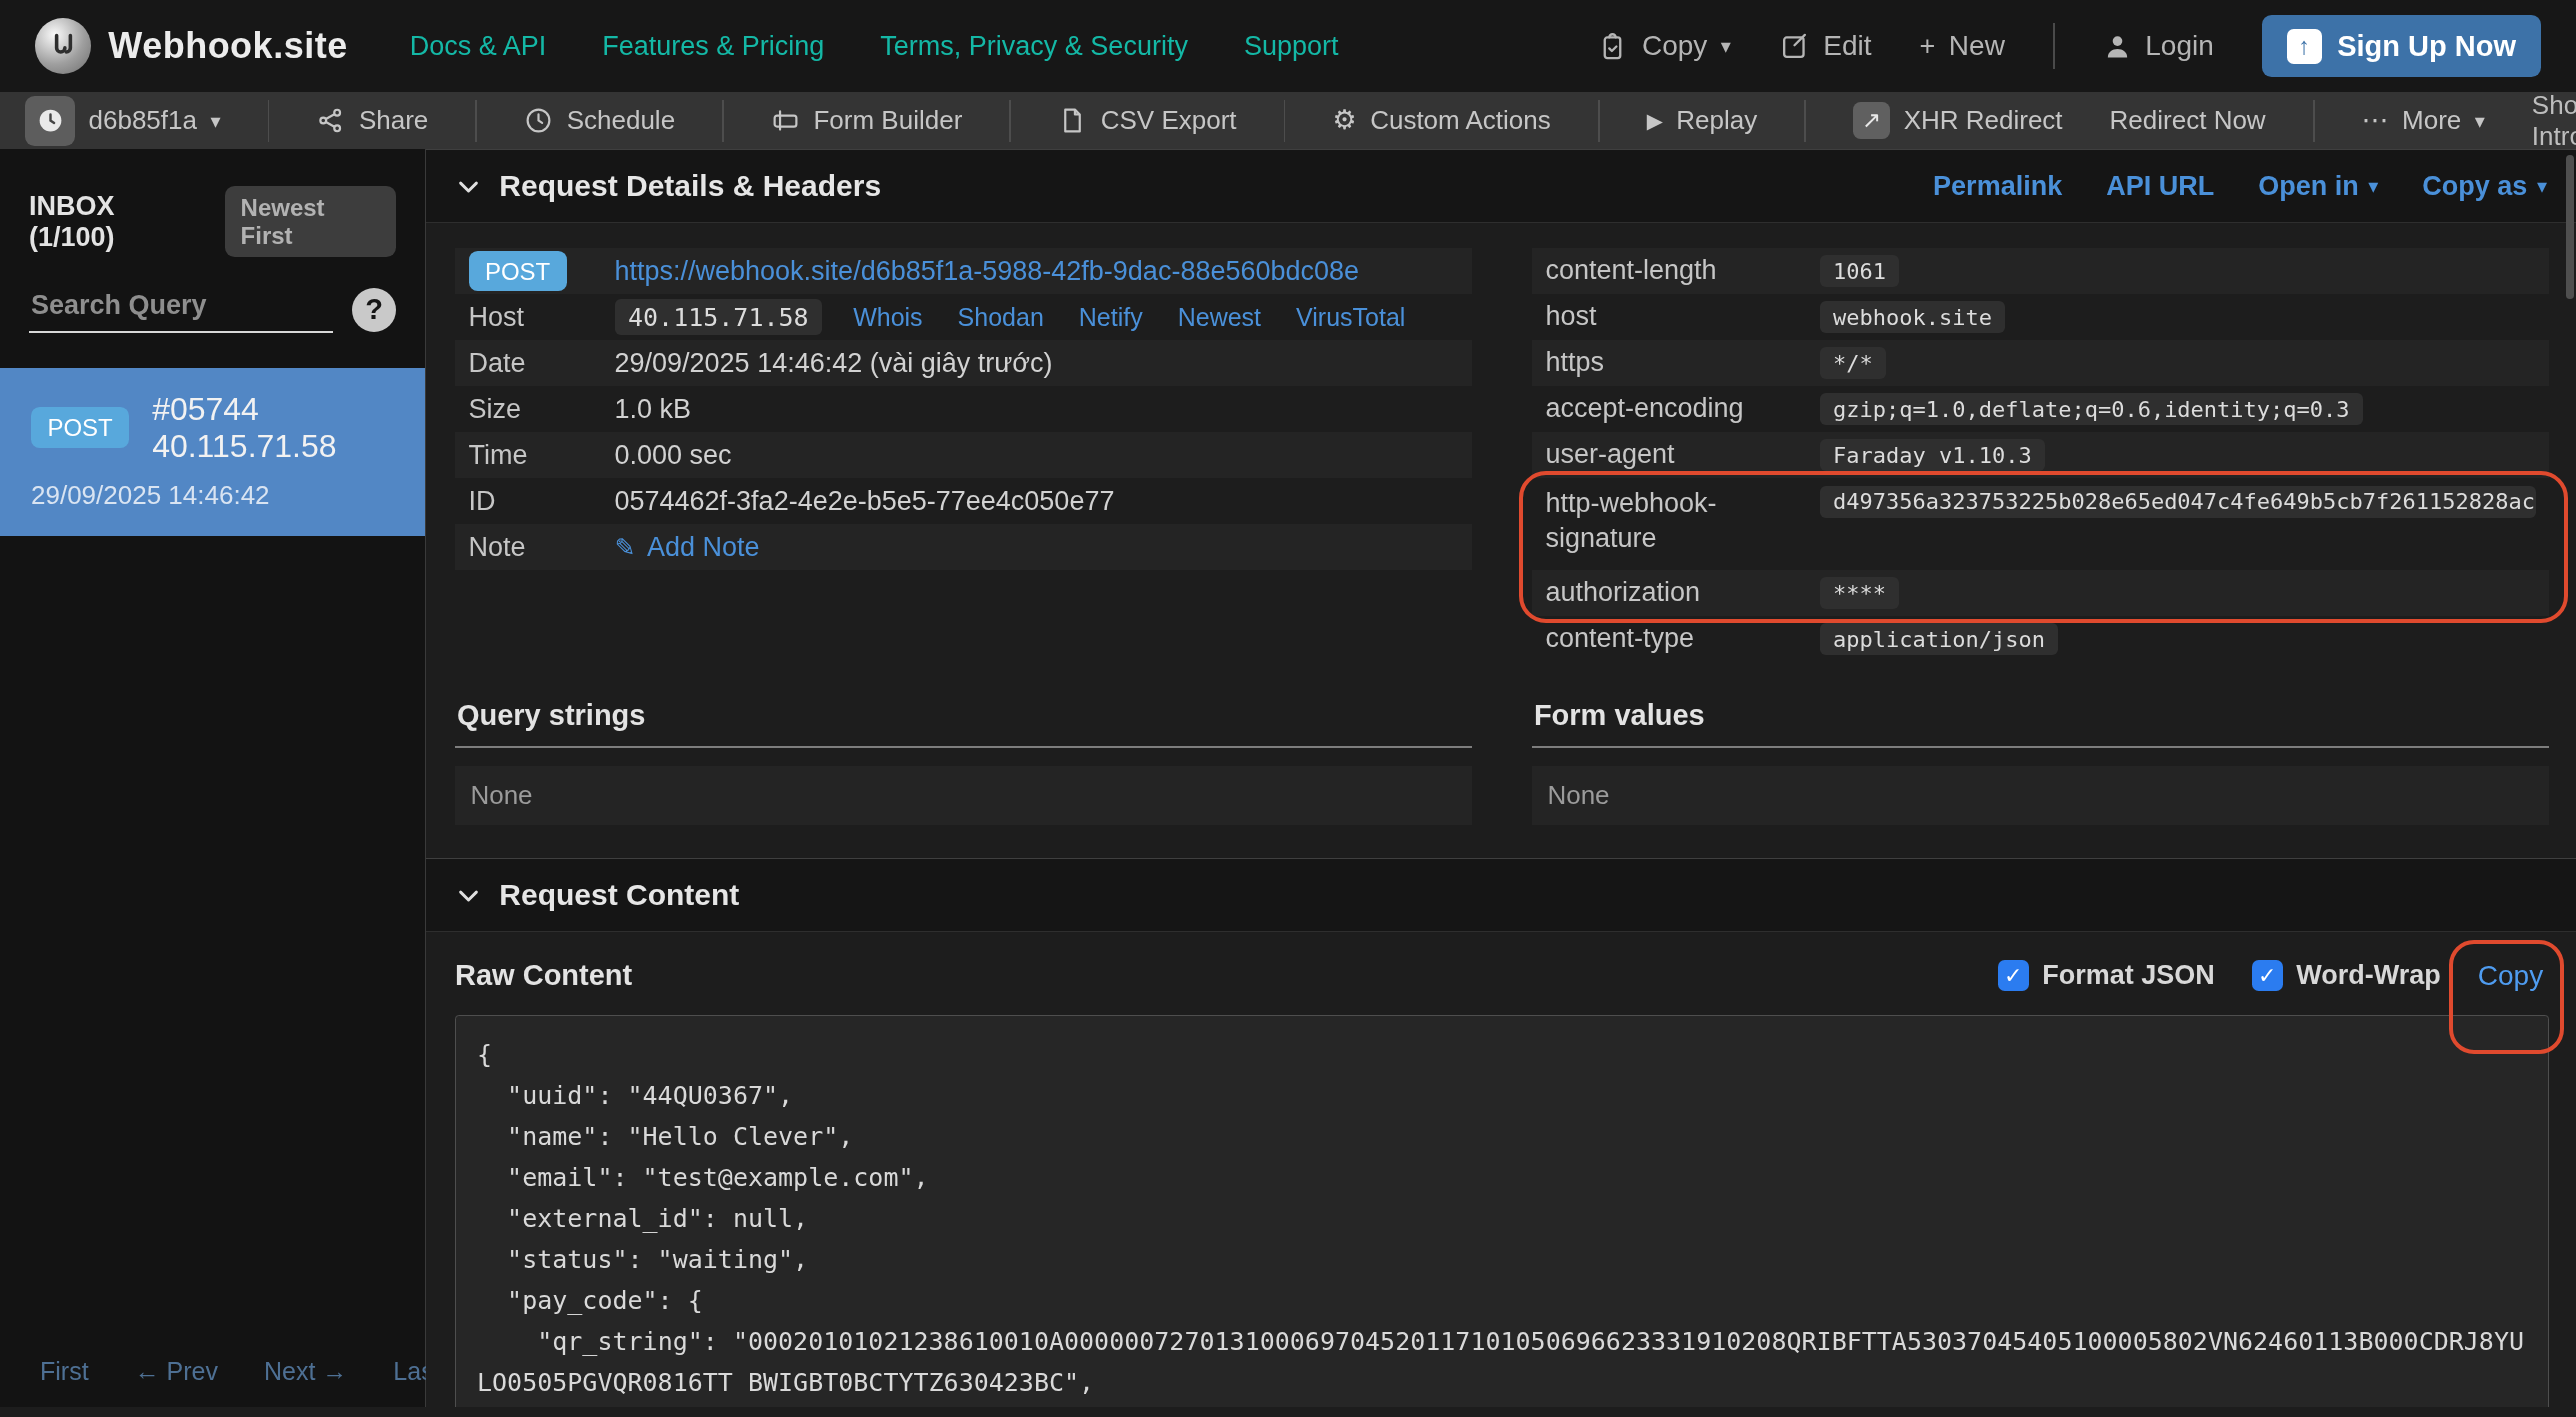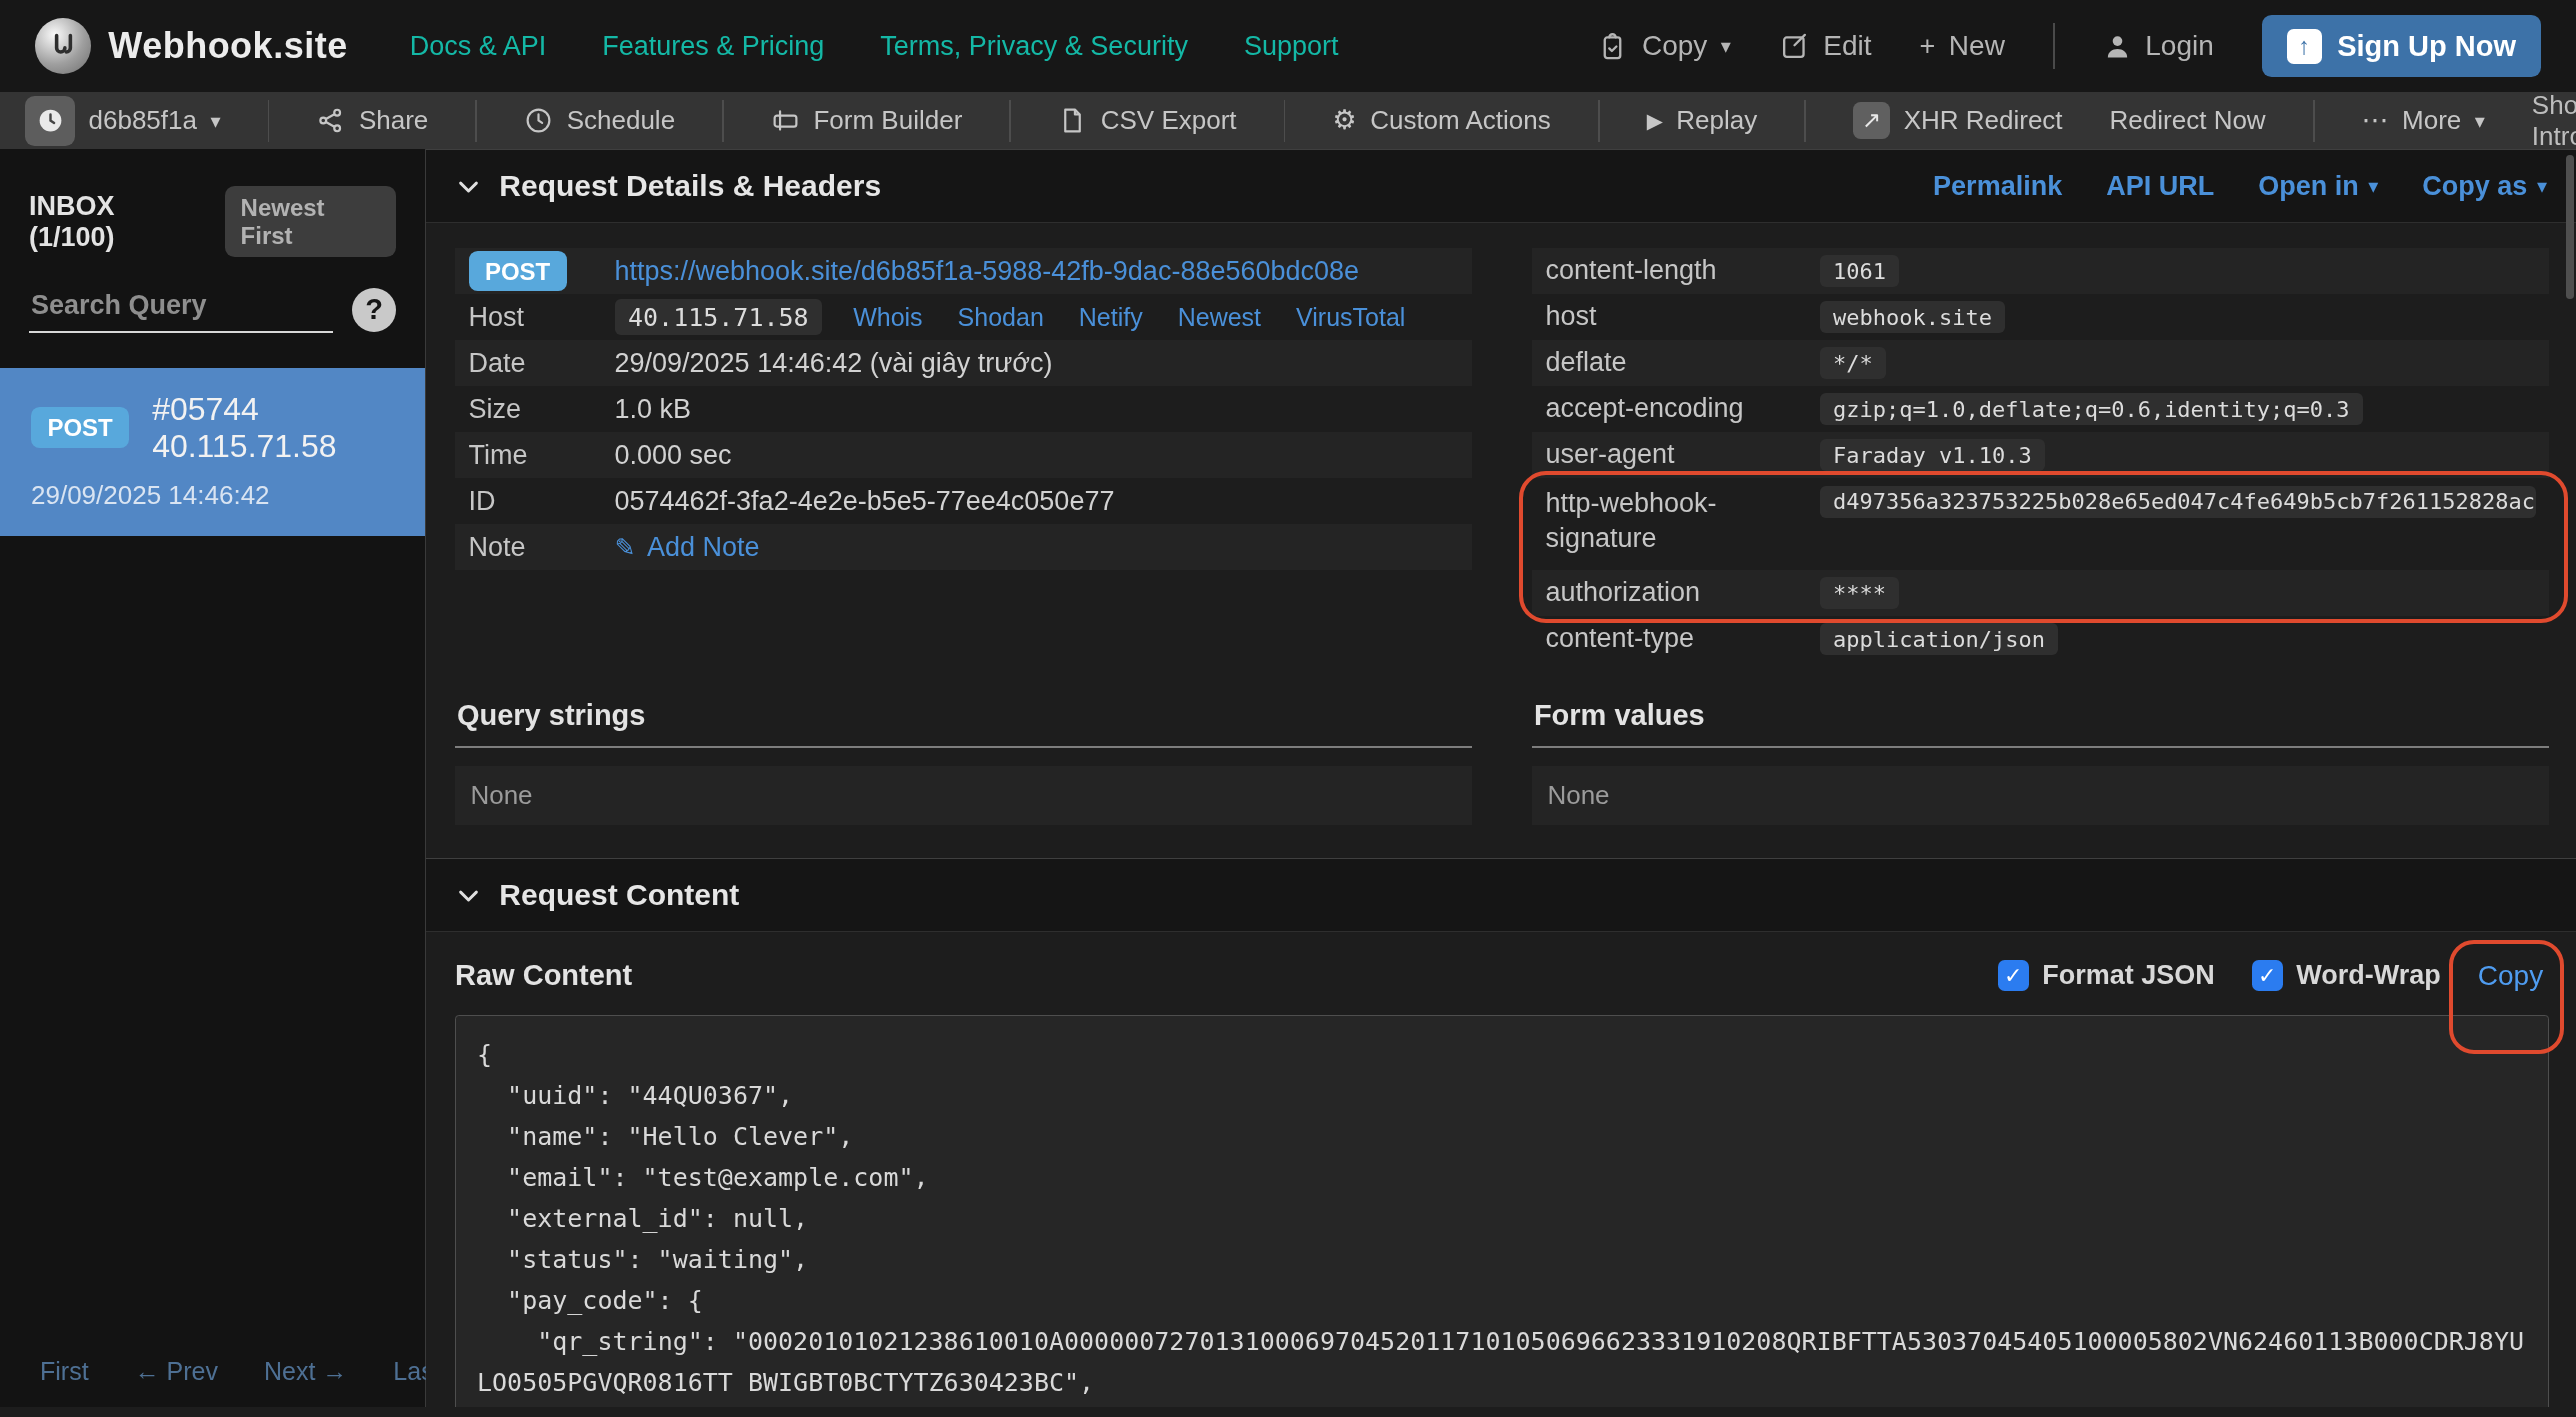--- a/index.html
+++ b/index.html
@@ -50,21 +50,21 @@
   .sort-badge { background:#3d3d3d; color:#b2b2b2; font-weight:bold; font-size:24px; padding:7.7px 15.4px;
     border-radius:9.6px; cursor:pointer; }
   .search-row { margin:29px 29px 0; display:flex; align-items:center; }
   .search-input { background:transparent; border:none; outline:none; border-bottom:2.9px solid #d8d8d8;
     width:304px; font-size:27px; font-weight:bold; color:#ddd; padding:3.8px 1.9px 9.6px; font-family:inherit; }
   .search-input::placeholder { color:#8e8e8e; }
   .help-circle { margin-left:auto; width:44px; height:44px; border-radius:50%; background:#c9c9c9; color:#161616;
     font-weight:bold; font-size:29px; display:flex; align-items:center; justify-content:center; cursor:pointer; }
   .request-item { margin-top:35px; background:#5287c5; padding:23px 31px 25px; cursor:pointer; }
   .req-line1 { display:flex; align-items:center; gap:23px; }
-  .method-badge { background:#58a8dc; color:#fff; font-weight:bold; font-size:24px; padding:6.7px 16.4px; border-radius:8.7px; }
+  .method-badge { background:#58a8dc; color:#fff; font-weight:normal; font-size:24px; padding:6.7px 16.4px; border-radius:8.7px; }
   .req-title { color:#f2f2f2; font-size:32px; }
   .req-time { margin-top:15.4px; color:#d9e4f2; font-size:26px; }
   .side-pagination { position:absolute; bottom:21px; left:40px; display:flex; gap:46px; color:#4e7094; font-size:25px; }
   .side-pagination span { cursor:pointer; white-space:nowrap; }
 
   .main { flex:1; position:relative; overflow:hidden; background:#1d1d1d; min-width:0; }
   .section-header { background:#151515; border-top:1.9px solid #3f3f3f; border-bottom:1px solid #2e2e2e;
     padding:19px 29px; display:flex; align-items:center; gap:17.3px; }
   .section-header.mt { margin-top:33px; }
   .section-title { font-size:30px; font-weight:bold; color:#e6e6e6; white-space:nowrap; }
@@ -356,21 +356,21 @@
       <div class="dcol">
         <div class="drow">
           <span class="hname"><span>content-length</span></span>
           <span class="chip c23">1061</span>
         </div>
         <div class="drow">
           <span class="hname"><span>host</span></span>
           <span class="chip c23">webhook.site</span>
         </div>
         <div class="drow">
-          <span class="hname"><span>deflate</span></span>
+          <span class="hname"><span>https</span></span>
           <span class="chip c23">*/*</span>
         </div>
         <div class="drow">
           <span class="hname"><span>accept-encoding</span></span>
           <span class="chip c23">gzip;q=1.0,deflate;q=0.6,identity;q=0.3</span>
         </div>
         <div class="drow">
           <span class="hname"><span>user-agent</span></span>
           <span class="chip c23">Faraday v1.10.3</span>
         </div>

